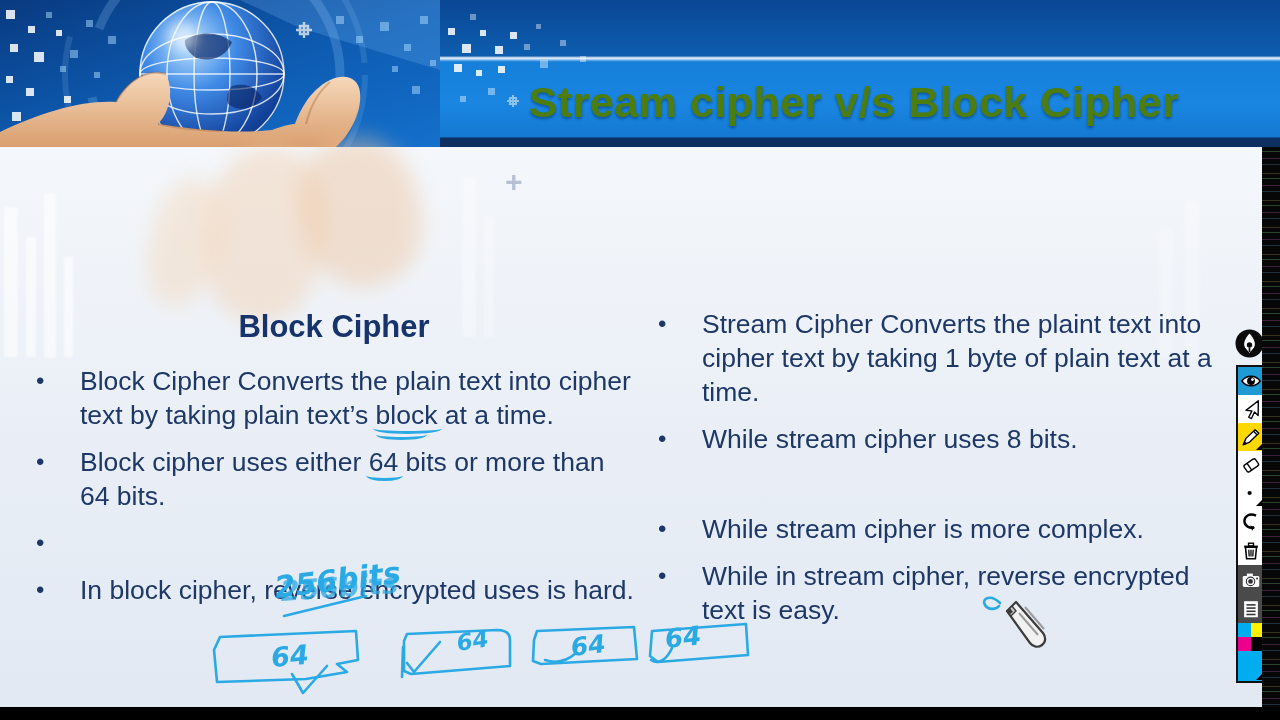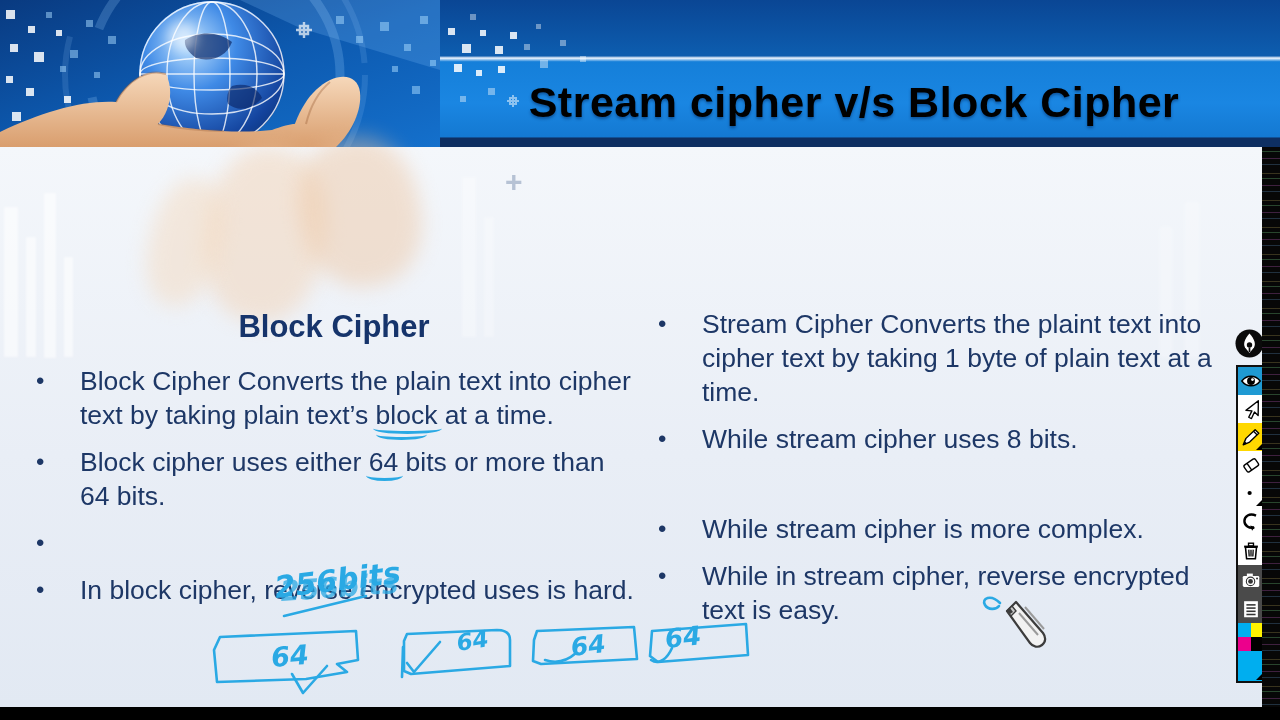--- a/index.html
+++ b/index.html
@@ -5,21 +5,21 @@
   html,body{margin:0;padding:0;background:#222;}
   .screen{position:relative;width:1280px;height:720px;overflow:hidden;background:#fff;
           font-family:"Liberation Sans",sans-serif;}
 
   
   .header{position:absolute;left:0;top:0;width:1280px;height:147px;}
   .header-right{position:absolute;left:440px;top:0;width:840px;height:147px;
     background:linear-gradient(180deg,#0a4694 0%,#0d5cae 36%,#0d5cae 38%,#f4f8ff 39.5%,#157fd9 42%,#1a86e2 70%,#1479d2 93%,#0e2f62 94%,#0e2f62 100%);}
   .header-left{position:absolute;left:0;top:0;width:440px;height:147px;overflow:hidden;}
   .header-title{position:absolute;left:446px;top:78px;width:816px;text-align:center;
-    color:#000000;font-size:43px;font-weight:bold;letter-spacing:.5px;
+    color:#4d7c0f;font-size:43px;font-weight:bold;letter-spacing:.5px;
     text-shadow:0 2px 3px rgba(0,30,80,.45);}
 
   
   .slide{position:absolute;left:0;top:147px;width:1262px;height:560px;
     background:linear-gradient(180deg,#f4f7fb 0%,#e9eef6 55%,#e2e9f3 100%);}
   .ghost{position:absolute;filter:blur(10px);opacity:.45;border-radius:45%;}
   .g1{left:205px;top:0px;width:120px;height:175px;background:#f2cfae;transform:rotate(8deg);}
   .g2{left:300px;top:-10px;width:120px;height:150px;background:#edc49f;transform:rotate(-12deg);}
   .g3{left:150px;top:30px;width:70px;height:130px;background:#f4d7b9;transform:rotate(14deg);}
   .skyline{position:absolute;background:rgba(255,255,255,.55);filter:blur(1px);}

